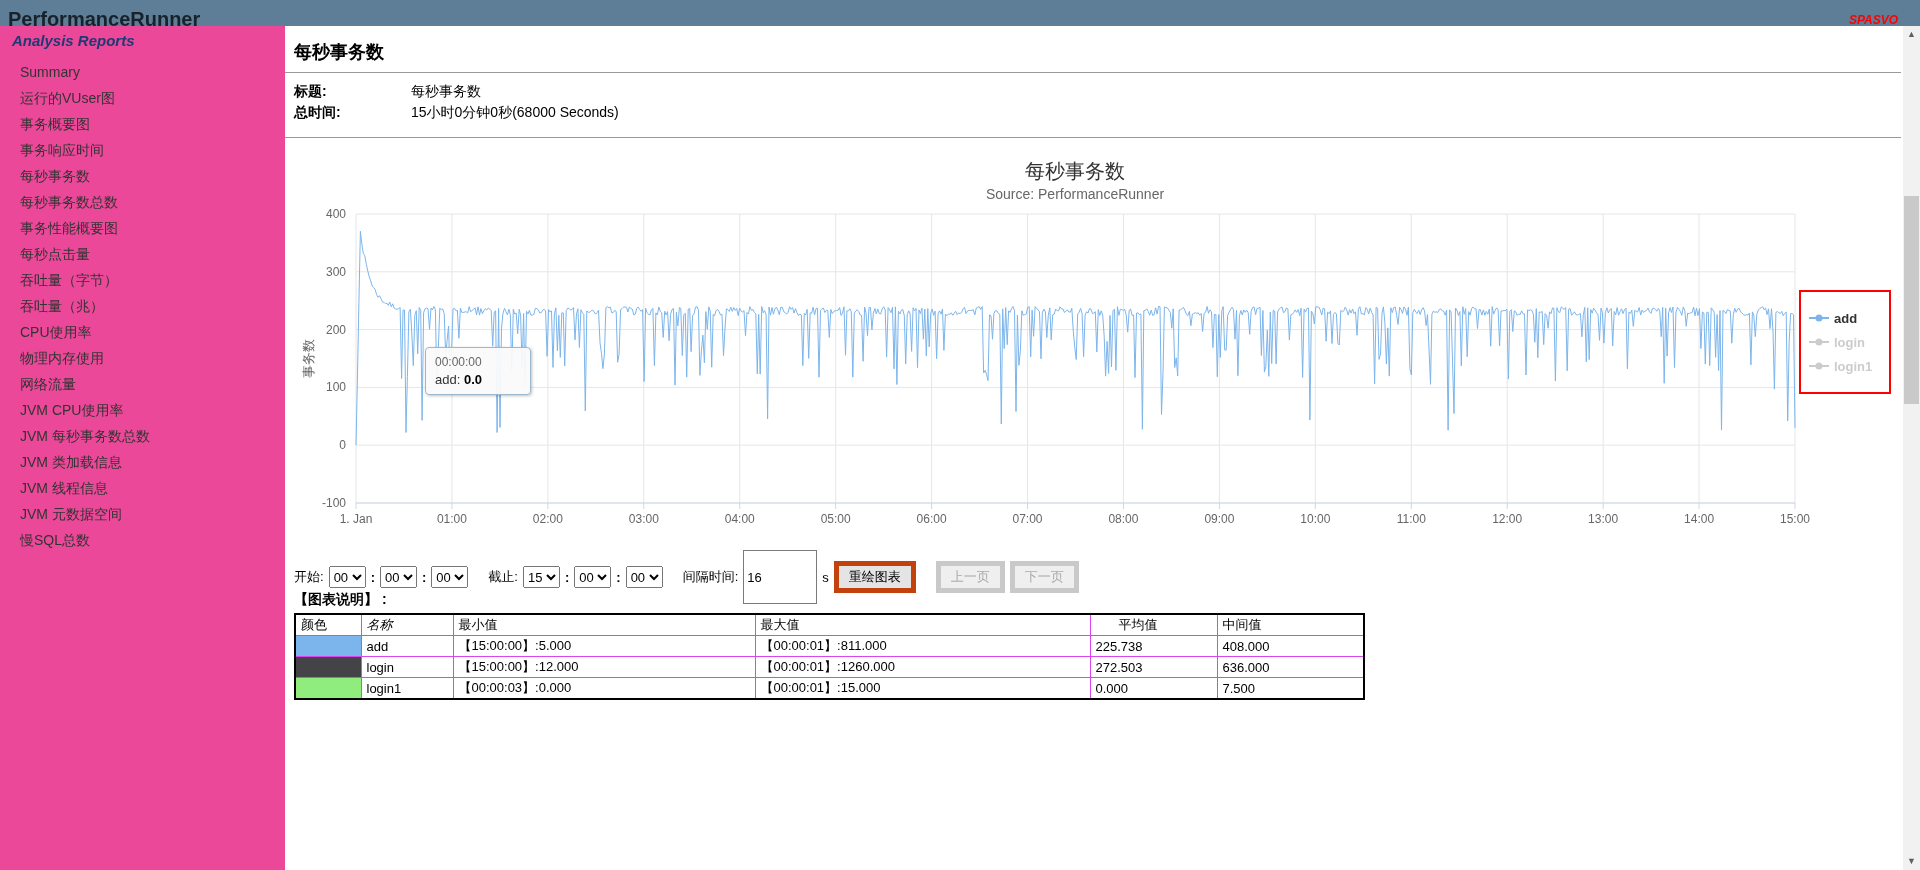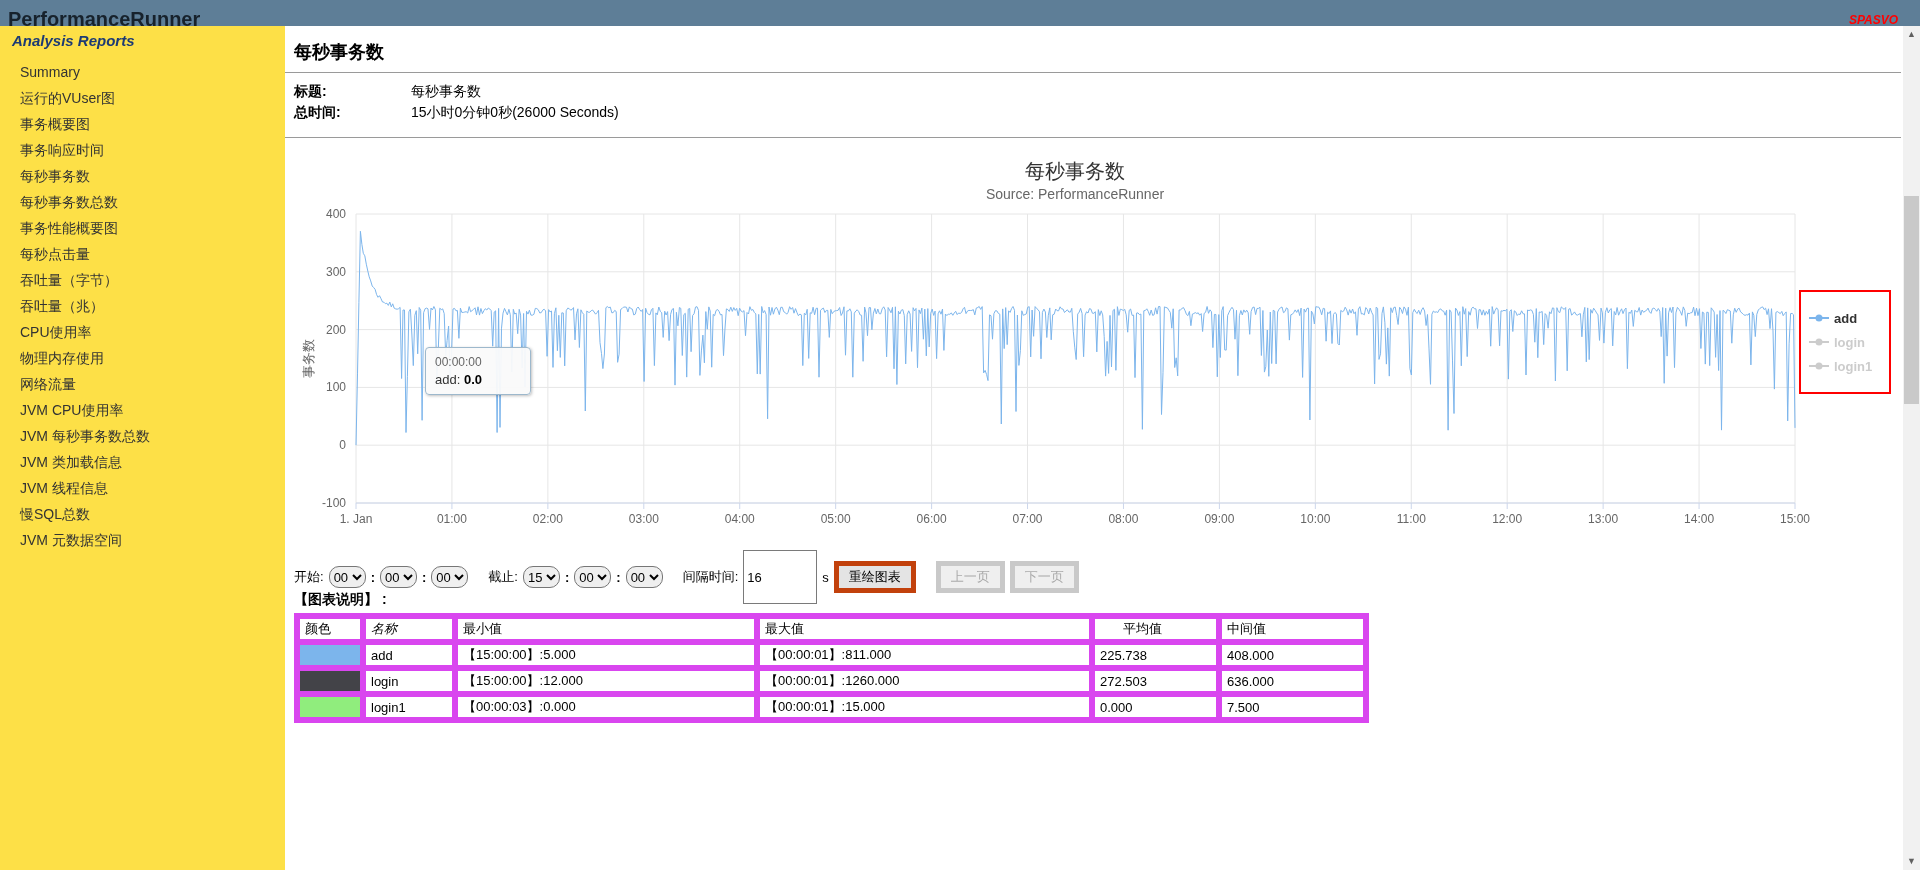--- a/index.html
+++ b/index.html
@@ -6,21 +6,21 @@
   .screen{position:relative;width:1920px;height:870px;overflow:hidden;background:#fff;
           font-family:"Liberation Sans","DejaVu Sans",sans-serif;color:#222;}
 
   
   .topbar{position:absolute;top:0;left:0;width:100%;height:39px;background:#5e7e97;
           display:flex;align-items:center;justify-content:space-between;box-sizing:border-box;padding:0 22px 0 8px;}
   .app-title{font-size:20px;font-weight:bold;color:#17222c;letter-spacing:0;}
   .brand{font-size:12px;font-weight:bold;font-style:italic;color:#ff0000;}
 
   
-  .sidebar{position:absolute;top:26px;left:0;width:285px;bottom:0;background:#fde047;box-sizing:border-box;padding:6px 0 0 12px;}
+  .sidebar{position:absolute;top:26px;left:0;width:285px;bottom:0;background:#ec4899;box-sizing:border-box;padding:6px 0 0 12px;}
   .sidebar-title{font-size:15px;font-weight:bold;font-style:italic;color:#1c3a74;margin-bottom:10px;}
   .sidebar-item{font-size:14px;color:#333;line-height:26px;padding-left:8px;cursor:pointer;white-space:nowrap;}
 
   
   .main{position:absolute;top:26px;left:285px;right:17px;bottom:0;background:#fff;overflow:hidden;}
   .page-title{position:absolute;left:9px;top:14px;font-size:18px;font-weight:bold;color:#000;}
   .rule{position:absolute;left:0;right:2px;height:0;border-top:1px solid #9a9a9a;}
   .rule1{top:46px;} .rule2{top:111px;}
   .info{position:absolute;left:9px;top:55px;font-size:14px;line-height:21px;color:#000;}
   .info-label{display:inline-block;width:117px;font-weight:bold;}
@@ -33,31 +33,31 @@
               padding:6px 9px;font-size:12px;color:#666;line-height:17px;pointer-events:none;}
   .hc-tooltip .t-val{color:#333;font-size:13px;}
   .hc-tooltip .t-val b{color:#000;}
   .hc-legend{position:absolute;left:1504px;top:139px;width:92px;height:104px;border:2px solid #ff0000;
              box-sizing:border-box;background:#fff;display:flex;flex-direction:column;justify-content:center;gap:9px;padding-left:8px;}
   .hc-legend-item{display:flex;align-items:center;gap:5px;font-size:13px;font-weight:bold;color:#333;cursor:pointer;}
   .hc-legend-item.disabled{color:#cccccc;}
 
   
   .controls{position:absolute;left:9px;top:524px;display:flex;align-items:center;gap:5px;font-size:13px;color:#000;white-space:nowrap;}
-  .controls select{font-size:13px;height:22px;border-radius:10px;}
+  .controls select{font-size:13px;height:22px;}
   .controls .colon{font-weight:bold;}
   .controls .grp-gap{width:10px;}
   .controls input{width:66px;height:16px;font-size:13px;border:1px solid #7a7a7a;padding:18px 3px;}
   .btn{font-size:13px;padding:2px 10px;border:5px solid #c2410c;background:#e4e4e4;cursor:pointer;}
   .btn:disabled{color:#aaa;border-color:#c9c9c9;background:#efefef;cursor:default;}
 
   
   .table-caption{position:absolute;left:9px;top:565px;font-size:14px;font-weight:bold;color:#000;}
   table.legend-table{position:absolute;left:9px;top:587px;border-collapse:collapse;border:2px solid #000;font-size:13px;color:#000;}
-  table.legend-table th,table.legend-table td{border:6px solid #d946ef;padding:1px 5px;height:20px;text-align:left;font-weight:normal;box-sizing:border-box;}
+  table.legend-table th,table.legend-table td{border:1px solid #d946ef;padding:1px 5px;height:20px;text-align:left;font-weight:normal;box-sizing:border-box;}
 
   
   .scrollbar{position:absolute;top:26px;right:0;width:17px;bottom:0;background:#f1f1f1;}
   .scroll-arrow{position:absolute;left:0;width:17px;height:17px;color:#606060;font-size:9px;line-height:17px;text-align:center;background:#f1f1f1;cursor:pointer;}
   .scroll-up{top:0;} .scroll-down{bottom:0;}
   .scroll-thumb{position:absolute;left:1px;top:170px;width:15px;height:208px;background:#c9c9c9;cursor:pointer;}
 </style>
 </head>
 <body>
 
@@ -81,35 +81,35 @@
         <div class="sidebar-item">每秒点击量</div>
         <div class="sidebar-item">吞吐量（字节）</div>
         <div class="sidebar-item">吞吐量（兆）</div>
         <div class="sidebar-item">CPU使用率</div>
         <div class="sidebar-item">物理内存使用</div>
         <div class="sidebar-item">网络流量</div>
         <div class="sidebar-item">JVM CPU使用率</div>
         <div class="sidebar-item">JVM 每秒事务数总数</div>
         <div class="sidebar-item">JVM 类加载信息</div>
         <div class="sidebar-item">JVM 线程信息</div>
+        <div class="sidebar-item">JVM 元数据空间</div>
         <div class="sidebar-item">慢SQL总数</div>
-        <div class="sidebar-item">JVM 元数据空间</div>
       </div>
   </div>
 
   <div class="main">
     <div class="page-title">每秒事务数</div>
     <div class="rule rule1"></div>
 
     <div class="info">
       <div>
         <span class="info-label">标题:</span><span>每秒事务数</span>
       </div>
       <div>
-        <span class="info-label">总时间:</span><span>15小时0分钟0秒(26000 Seconds)</span>
+        <span class="info-label">总时间:</span><span>15小时0分钟0秒(68000 Seconds)</span>
       </div>
     </div>
     <div class="rule rule2"></div>
 
     <div class="chart-wrap">
       <svg id="chart-svg" width="1616" height="382" viewBox="0 0 1616 382">
           <text x="780" y="27" fill="#333" font-size="20px" text-anchor="middle">每秒事务数</text>
           <text x="780" y="48" fill="#666" font-size="14px" text-anchor="middle">Source: PerformanceRunner</text>
           <text x="18" y="207.5" fill="#666" font-size="13px" text-anchor="middle" transform="rotate(-90 18 207.5)">事务数</text>
           <line x1="61" x2="1500" y1="63" y2="63" stroke="#e6e6e6" stroke-width="1"></line>

